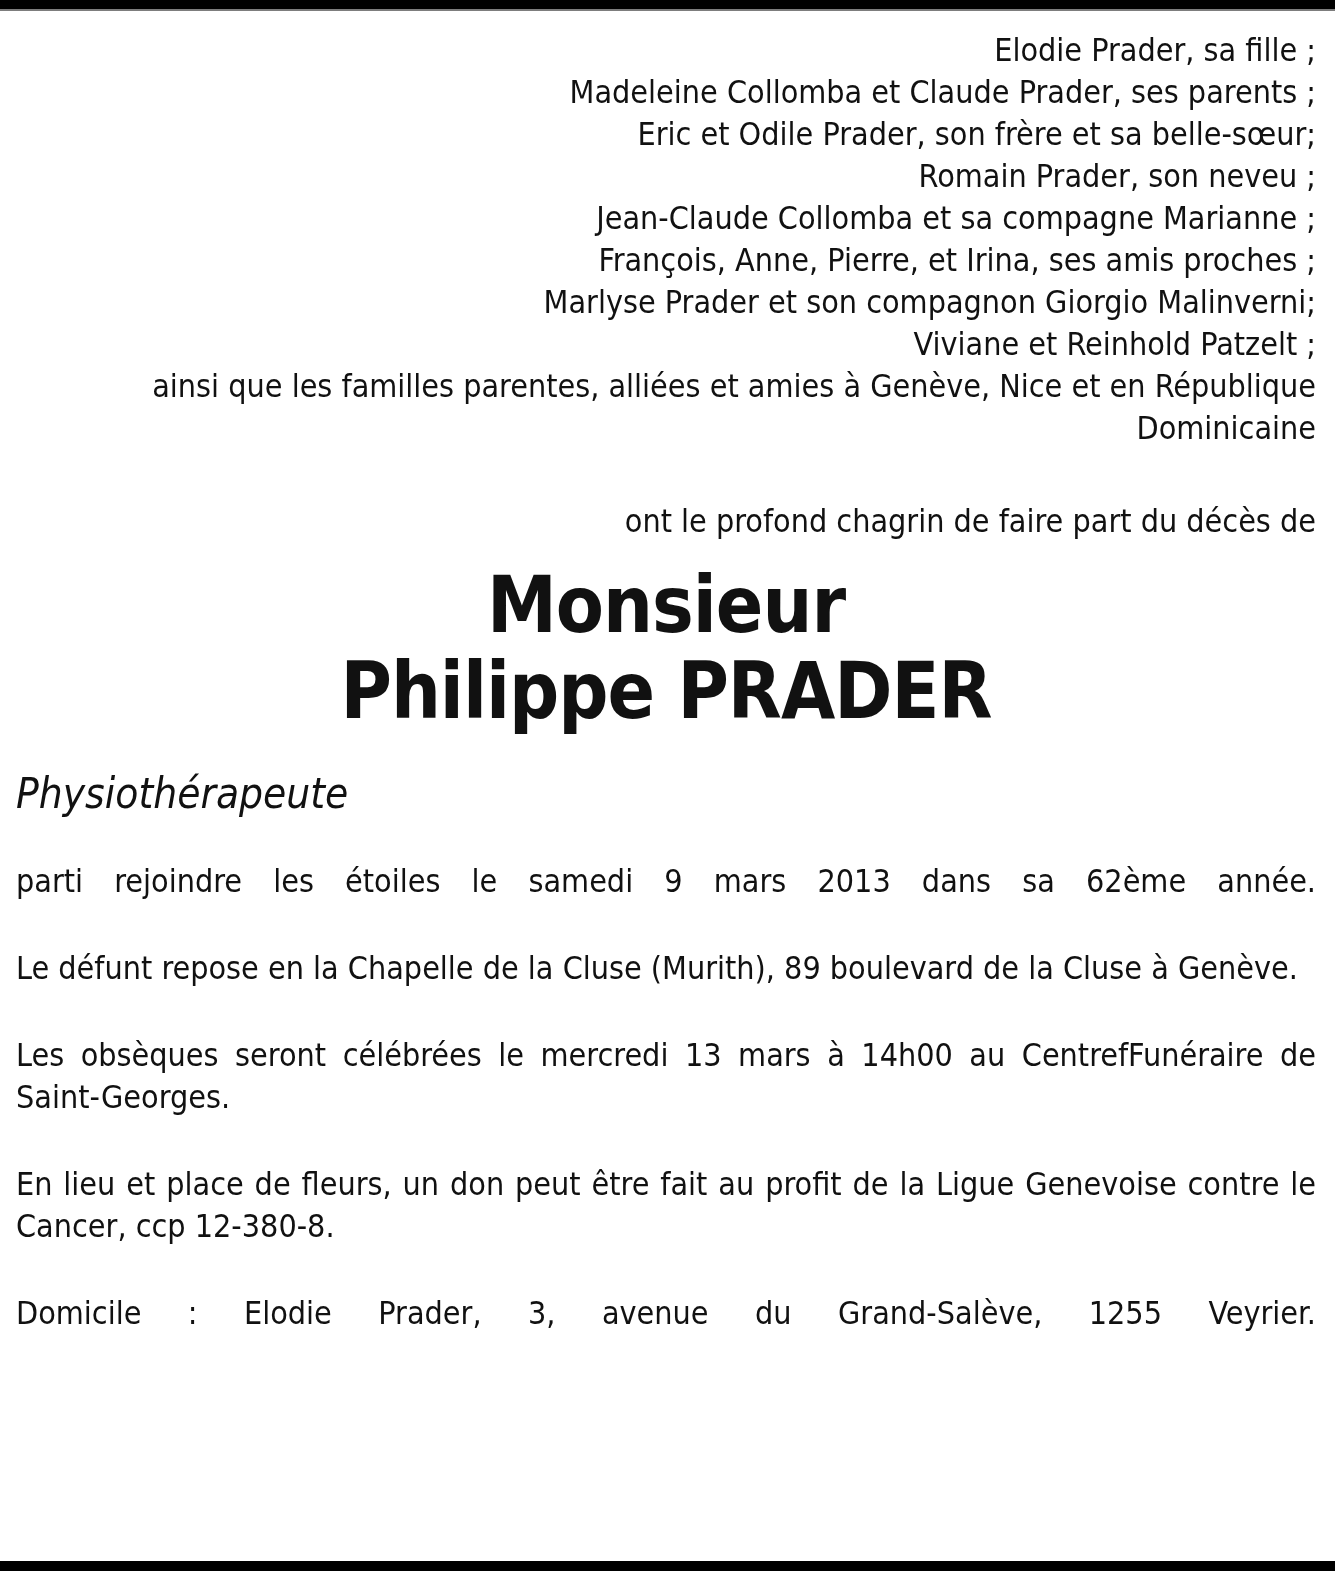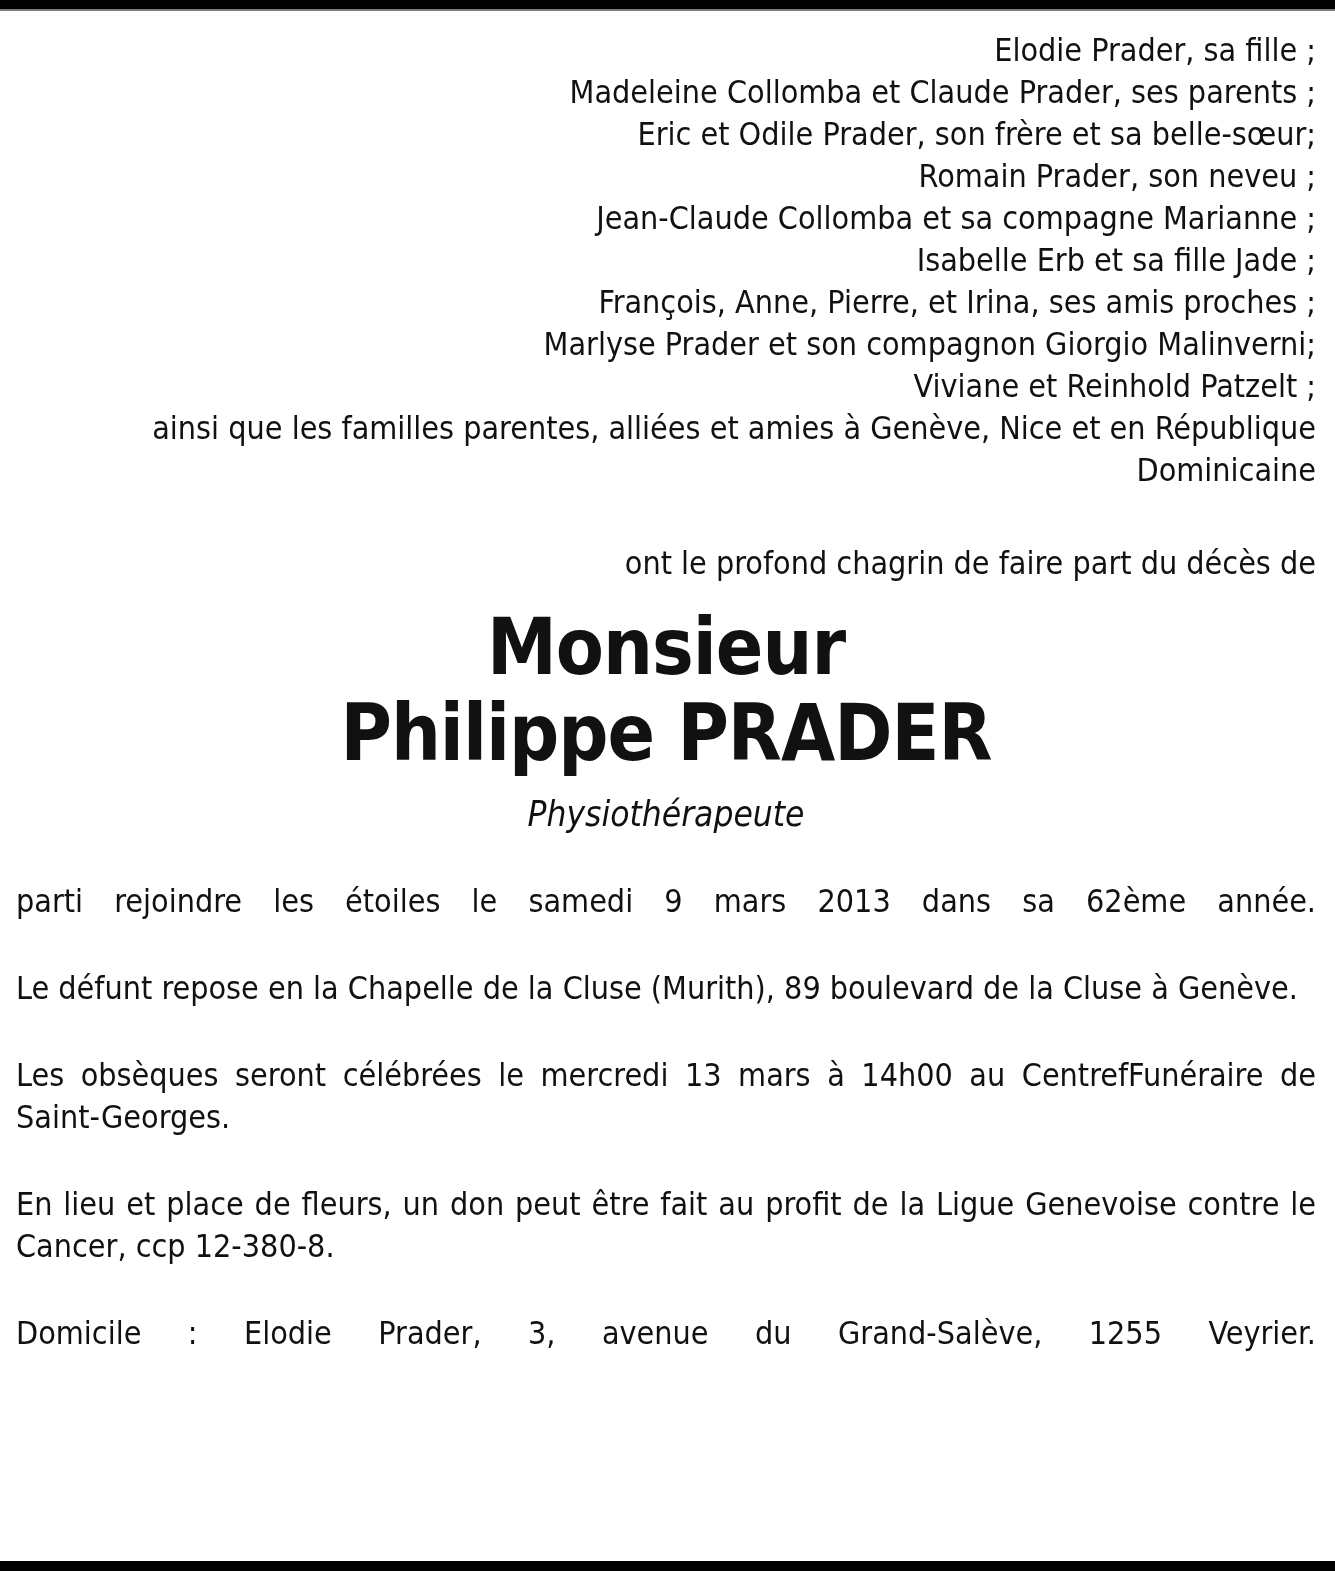--- a/index.html
+++ b/index.html
@@ -47,45 +47,43 @@
   .heading {
     font-weight: bold;
     font-size: 78px;
     line-height: 86px;
     text-align: center;
     margin: 0;
     letter-spacing: -1px;
   }
   .heading.salutation { margin-top: 20px; }
   .profession {
-    margin: 17px 0 0 0;
+    margin: 39px 0 0 0;
     font-style: italic;
-    font-size: 35px;
+    font-size: 42px;
     line-height: 42px;
-    text-align: center;
   }
   .para { margin: 45px 0 0 0; }
   .para.justify { text-align: justify; }
   .para.justify-all { text-align: justify; text-align-last: justify; }
   .para.left { text-align: left; }
 </style>
 </head>
 <body>
 
 <div class="bar-top"></div>
 
 <main class="content">
 
   <section>
     <div class="family-line">Elodie Prader, sa fille ;</div>
     <div class="family-line">Madeleine Collomba et Claude Prader, ses parents ;</div>
     <div class="family-line">Eric et Odile Prader, son frère et sa belle-sœur;</div>
     <div class="family-line">Romain Prader, son neveu ;</div>
     <div class="family-line">Jean-Claude Collomba et sa compagne Marianne ;</div>
-    <div class="family-line">Isabelle Erb et sa fille Jade ;</div>
     <div class="family-line">François, Anne, Pierre, et Irina, ses amis proches ;</div>
     <div class="family-line">Marlyse Prader et son compagnon Giorgio Malinverni;</div>
     <div class="family-line">Viviane et Reinhold Patzelt ;</div>
     <div class="family-line">ainsi que les familles parentes, alliées et amies à Genève, Nice et en République Dominicaine</div>
   </section>
 
   <p class="intro">ont le profond chagrin de faire part du décès de</p>
 
   <h1 class="heading salutation">Monsieur</h1>
   <h1 class="heading name">Philippe PRADER</h1>

